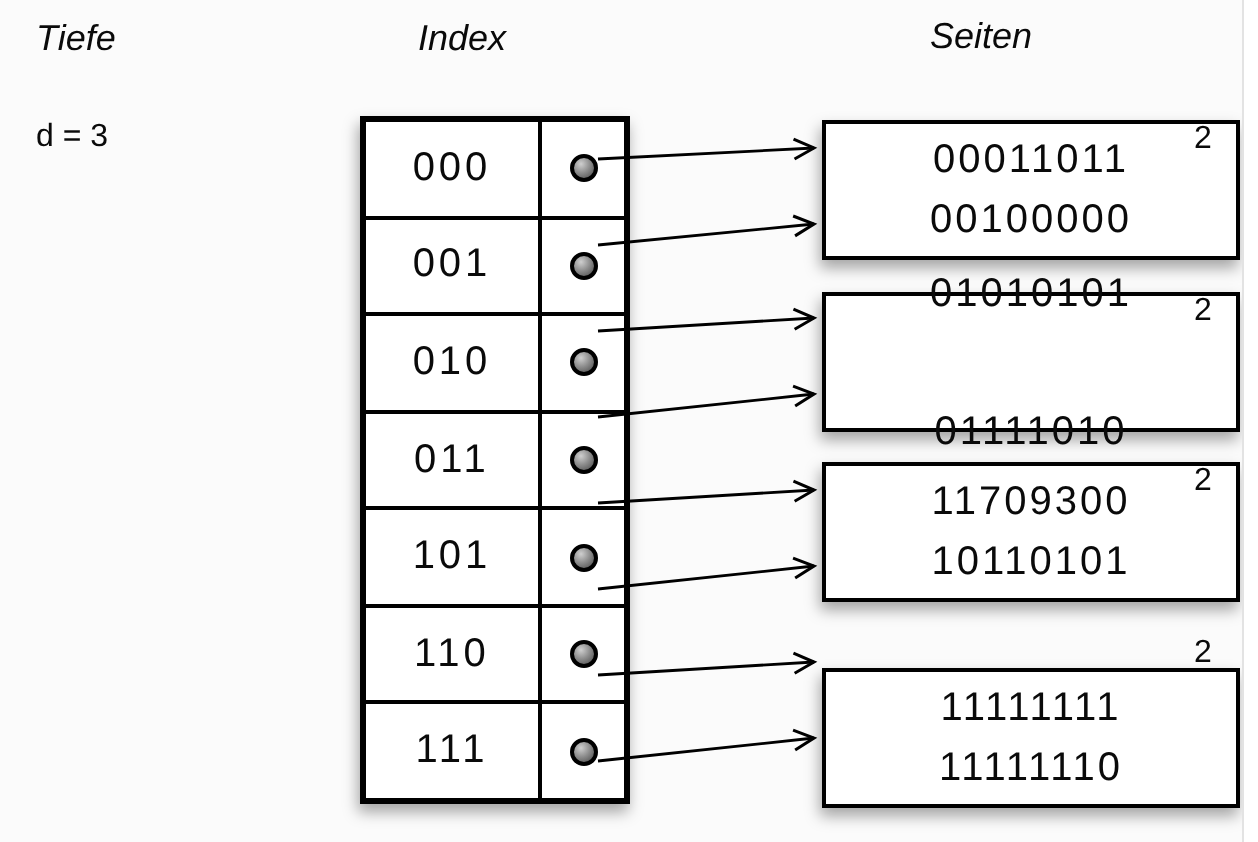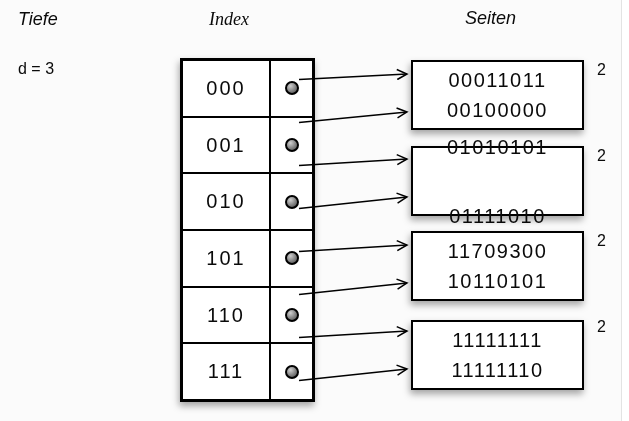--- a/index.html
+++ b/index.html
@@ -7,21 +7,21 @@
     position:relative; width:629px; height:421px;
     background:#fbfbfb; overflow:hidden;
     font-family:"Liberation Sans", sans-serif; color:#0a0a0a;
   }
   .edge-strip {
     position:absolute; top:0; right:0; width:7px; height:421px;
     background:#ffffff; border-left:1px solid #e3e3e3;
   }
   .hdr { position:absolute; font-style:italic; font-size:18px; white-space:nowrap; }
   .hdr-tiefe  { left:18;  top:9;  left:18px;  top:9px;text-align:right; }
-  .hdr-index  { left:209px; top:9px;font-family:Liberation Serif, serif; }
+  .hdr-index  { left:209px; top:9px; }
   .hdr-seiten { left:465px; top:8px;font-style:italic; }
   .depth-value { position:absolute; left:18px; top:60px; font-size:16px; white-space:nowrap; }
 
   .index-table {
     position:absolute; left:180px; top:58px; width:135px; height:344px;
     box-sizing:border-box; border:3px solid #000; background:#fff;
     box-shadow:-1px 4px 7px rgba(0,0,0,0.35);
     display:flex; flex-direction:column;
   }
   .irow { flex:1 1 0; display:flex; border-top:2px solid #000; min-height:0; }
@@ -34,30 +34,30 @@
   .ptr { flex:1 1 0; display:flex; align-items:center; justify-content:center; }
   .dot {
     width:10px; height:10px; border-radius:50%;
     border:2px solid #000; box-sizing:content-box;
     background:radial-gradient(circle at 35% 30%, #cfcfcf 0%, #8f8f8f 45%, #4c4c4c 95%);
   }
 
   .arrow-layer { position:absolute; left:0; top:0; width:629px; height:421px; pointer-events:none; }
 
   .page {
-    position:absolute; left:411px; width:173px; height:70px;
+    position:absolute; left:411px; width:209px; height:70px;
     box-sizing:border-box; border:2.5px solid #000; background:#fff;
     box-shadow:-1px 4px 7px rgba(0,0,0,0.35);
     display:flex; flex-direction:column; align-items:center; justify-content:center;
     font-size:20px; letter-spacing:1.5px; line-height:30px; text-align:center;
   }
   .page-1 { top:60px; }
   .page-2 { top:146px;gap:39px; }
   .page-3 { top:231px; }
-  .page-4 { top:320px; }
+  .page-4 { top:334px; }
 
   .ld { position:absolute; left:597px; font-size:16px; }
   .ld-1 { top:61px; }
   .ld-2 { top:147px; }
   .ld-3 { top:232px; }
   .ld-4 { top:318px; }
 </style>
 </head>
 <body>
 
@@ -76,20 +76,26 @@
         </div>
     </div>
     <div class="irow">
       <div class="bits">001</div>
       <div class="ptr">
           <span class="dot"></span>
         </div>
     </div>
     <div class="irow">
       <div class="bits">010</div>
+      <div class="ptr">
+          <span class="dot"></span>
+        </div>
+    </div>
+    <div class="irow">
+      <div class="bits">011</div>
       <div class="ptr">
           <span class="dot"></span>
         </div>
     </div>
     <div class="irow">
       <div class="bits">101</div>
       <div class="ptr">
           <span class="dot"></span>
         </div>
     </div>

